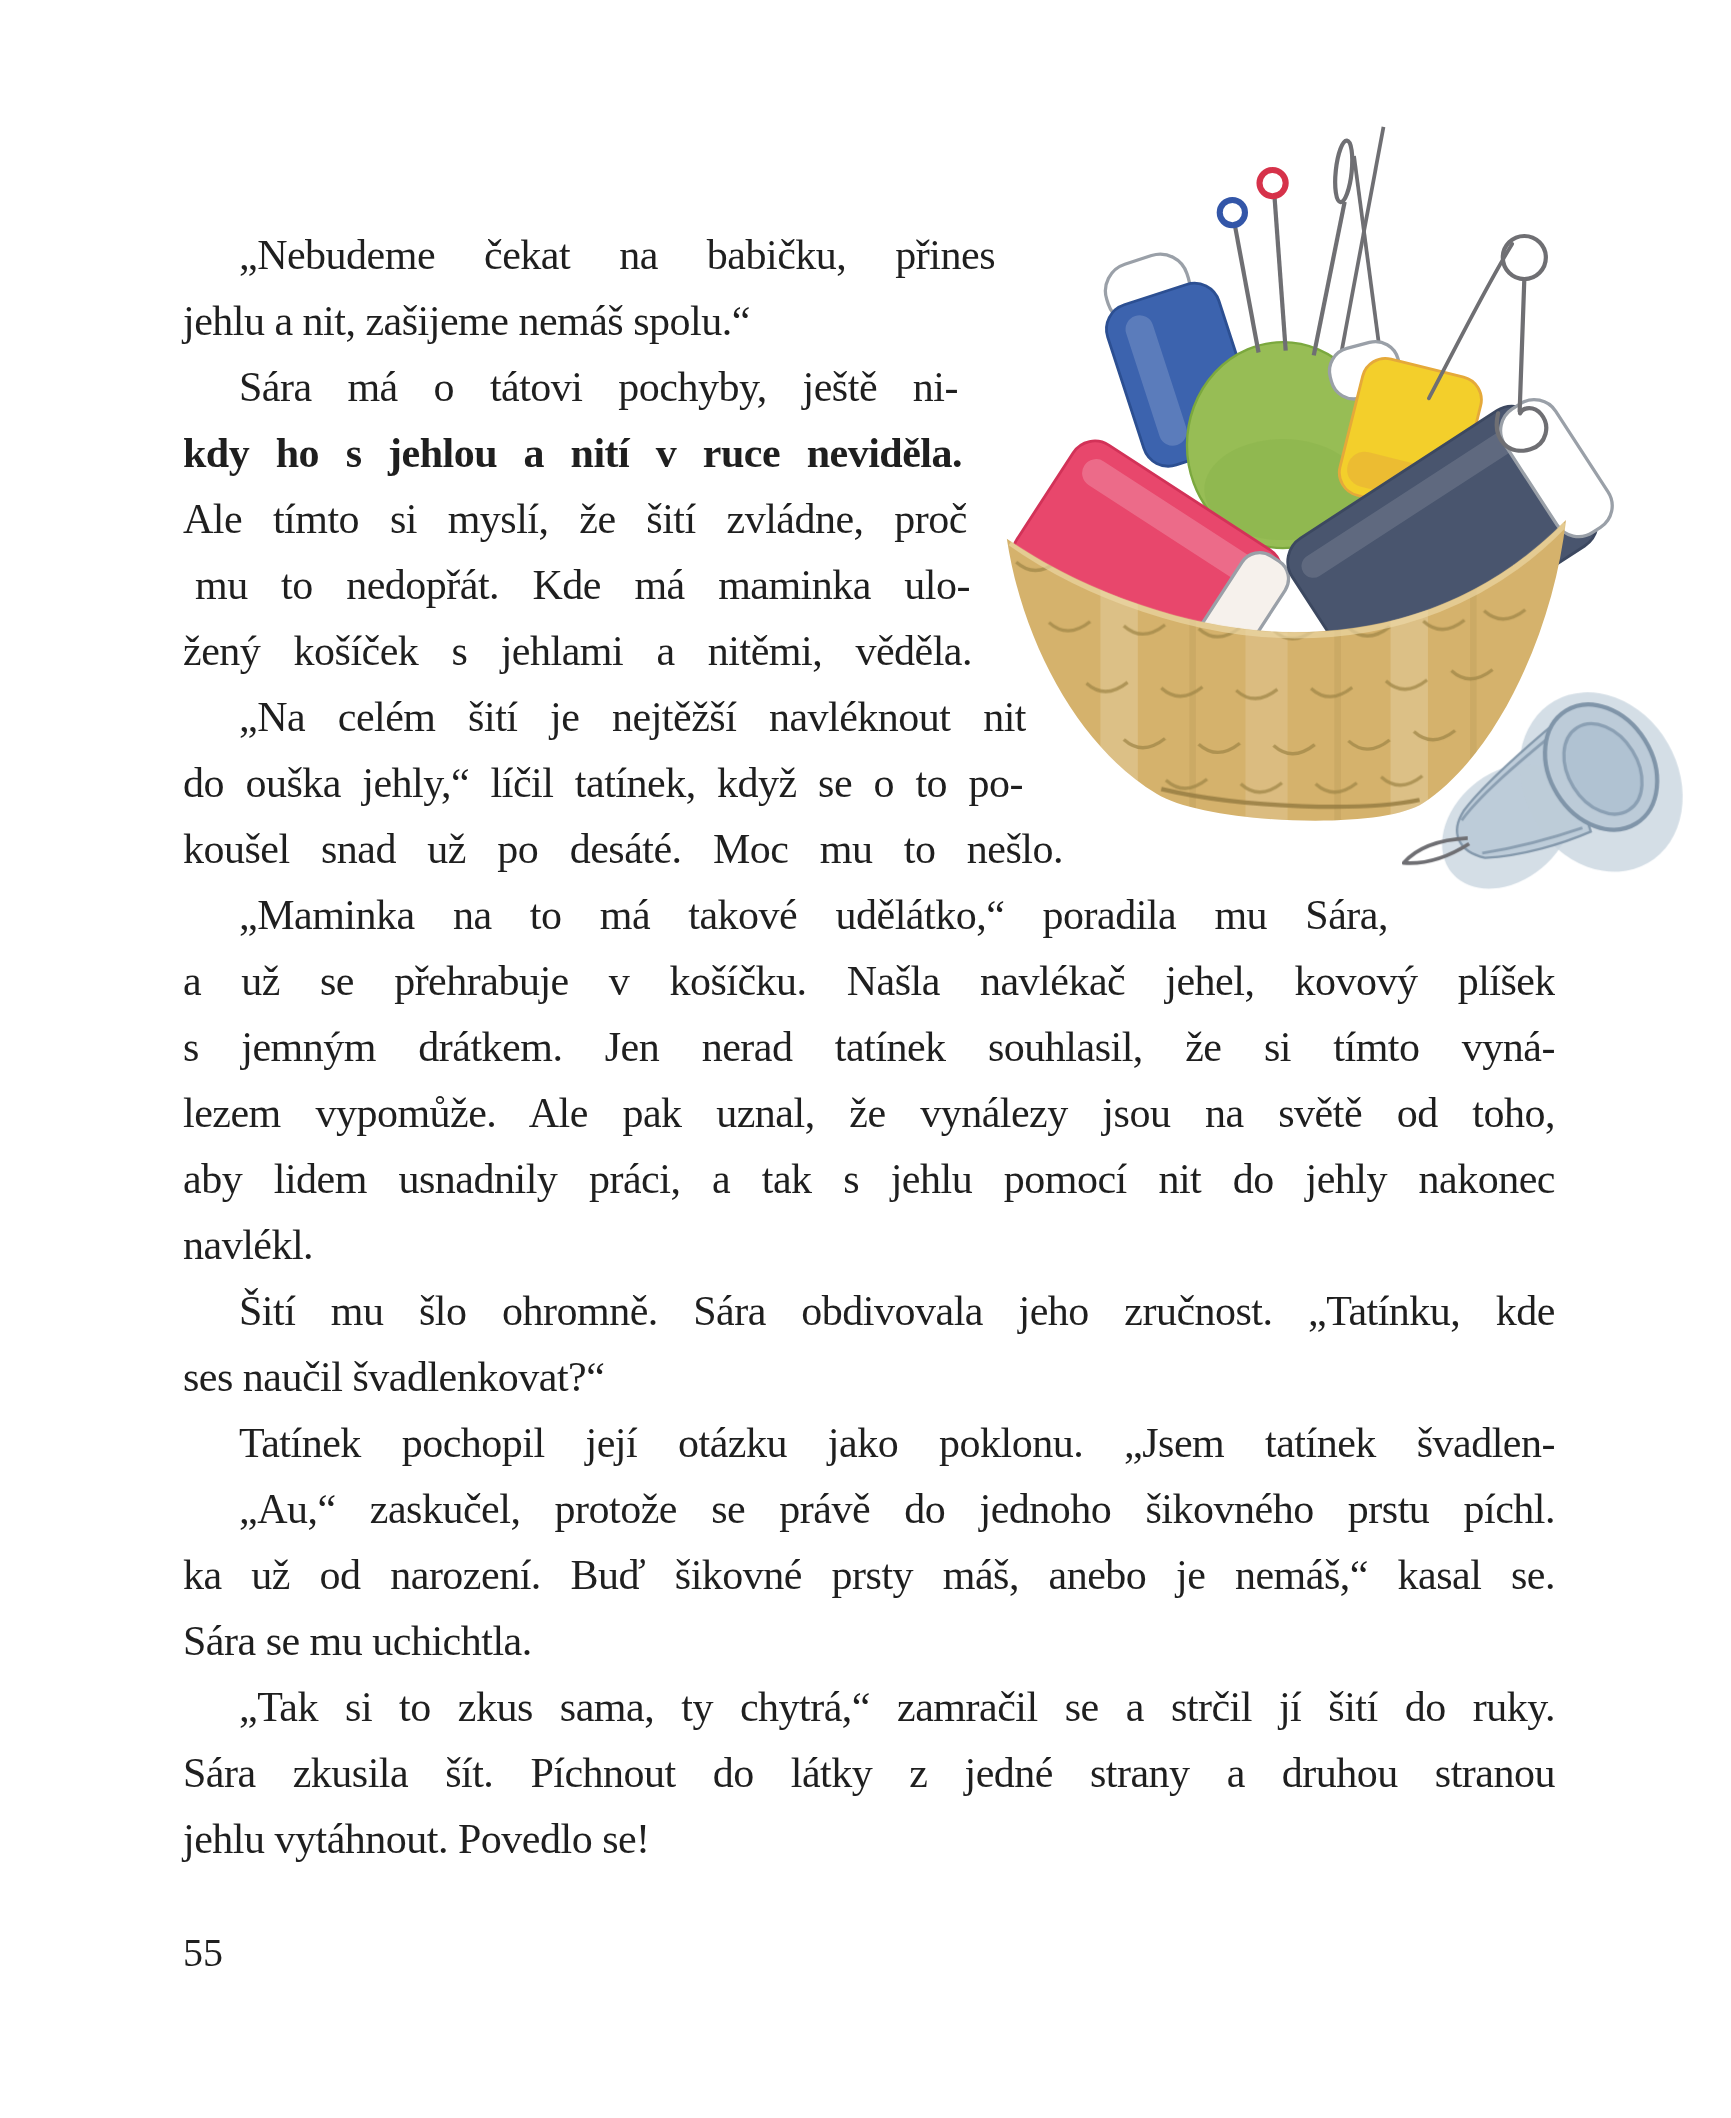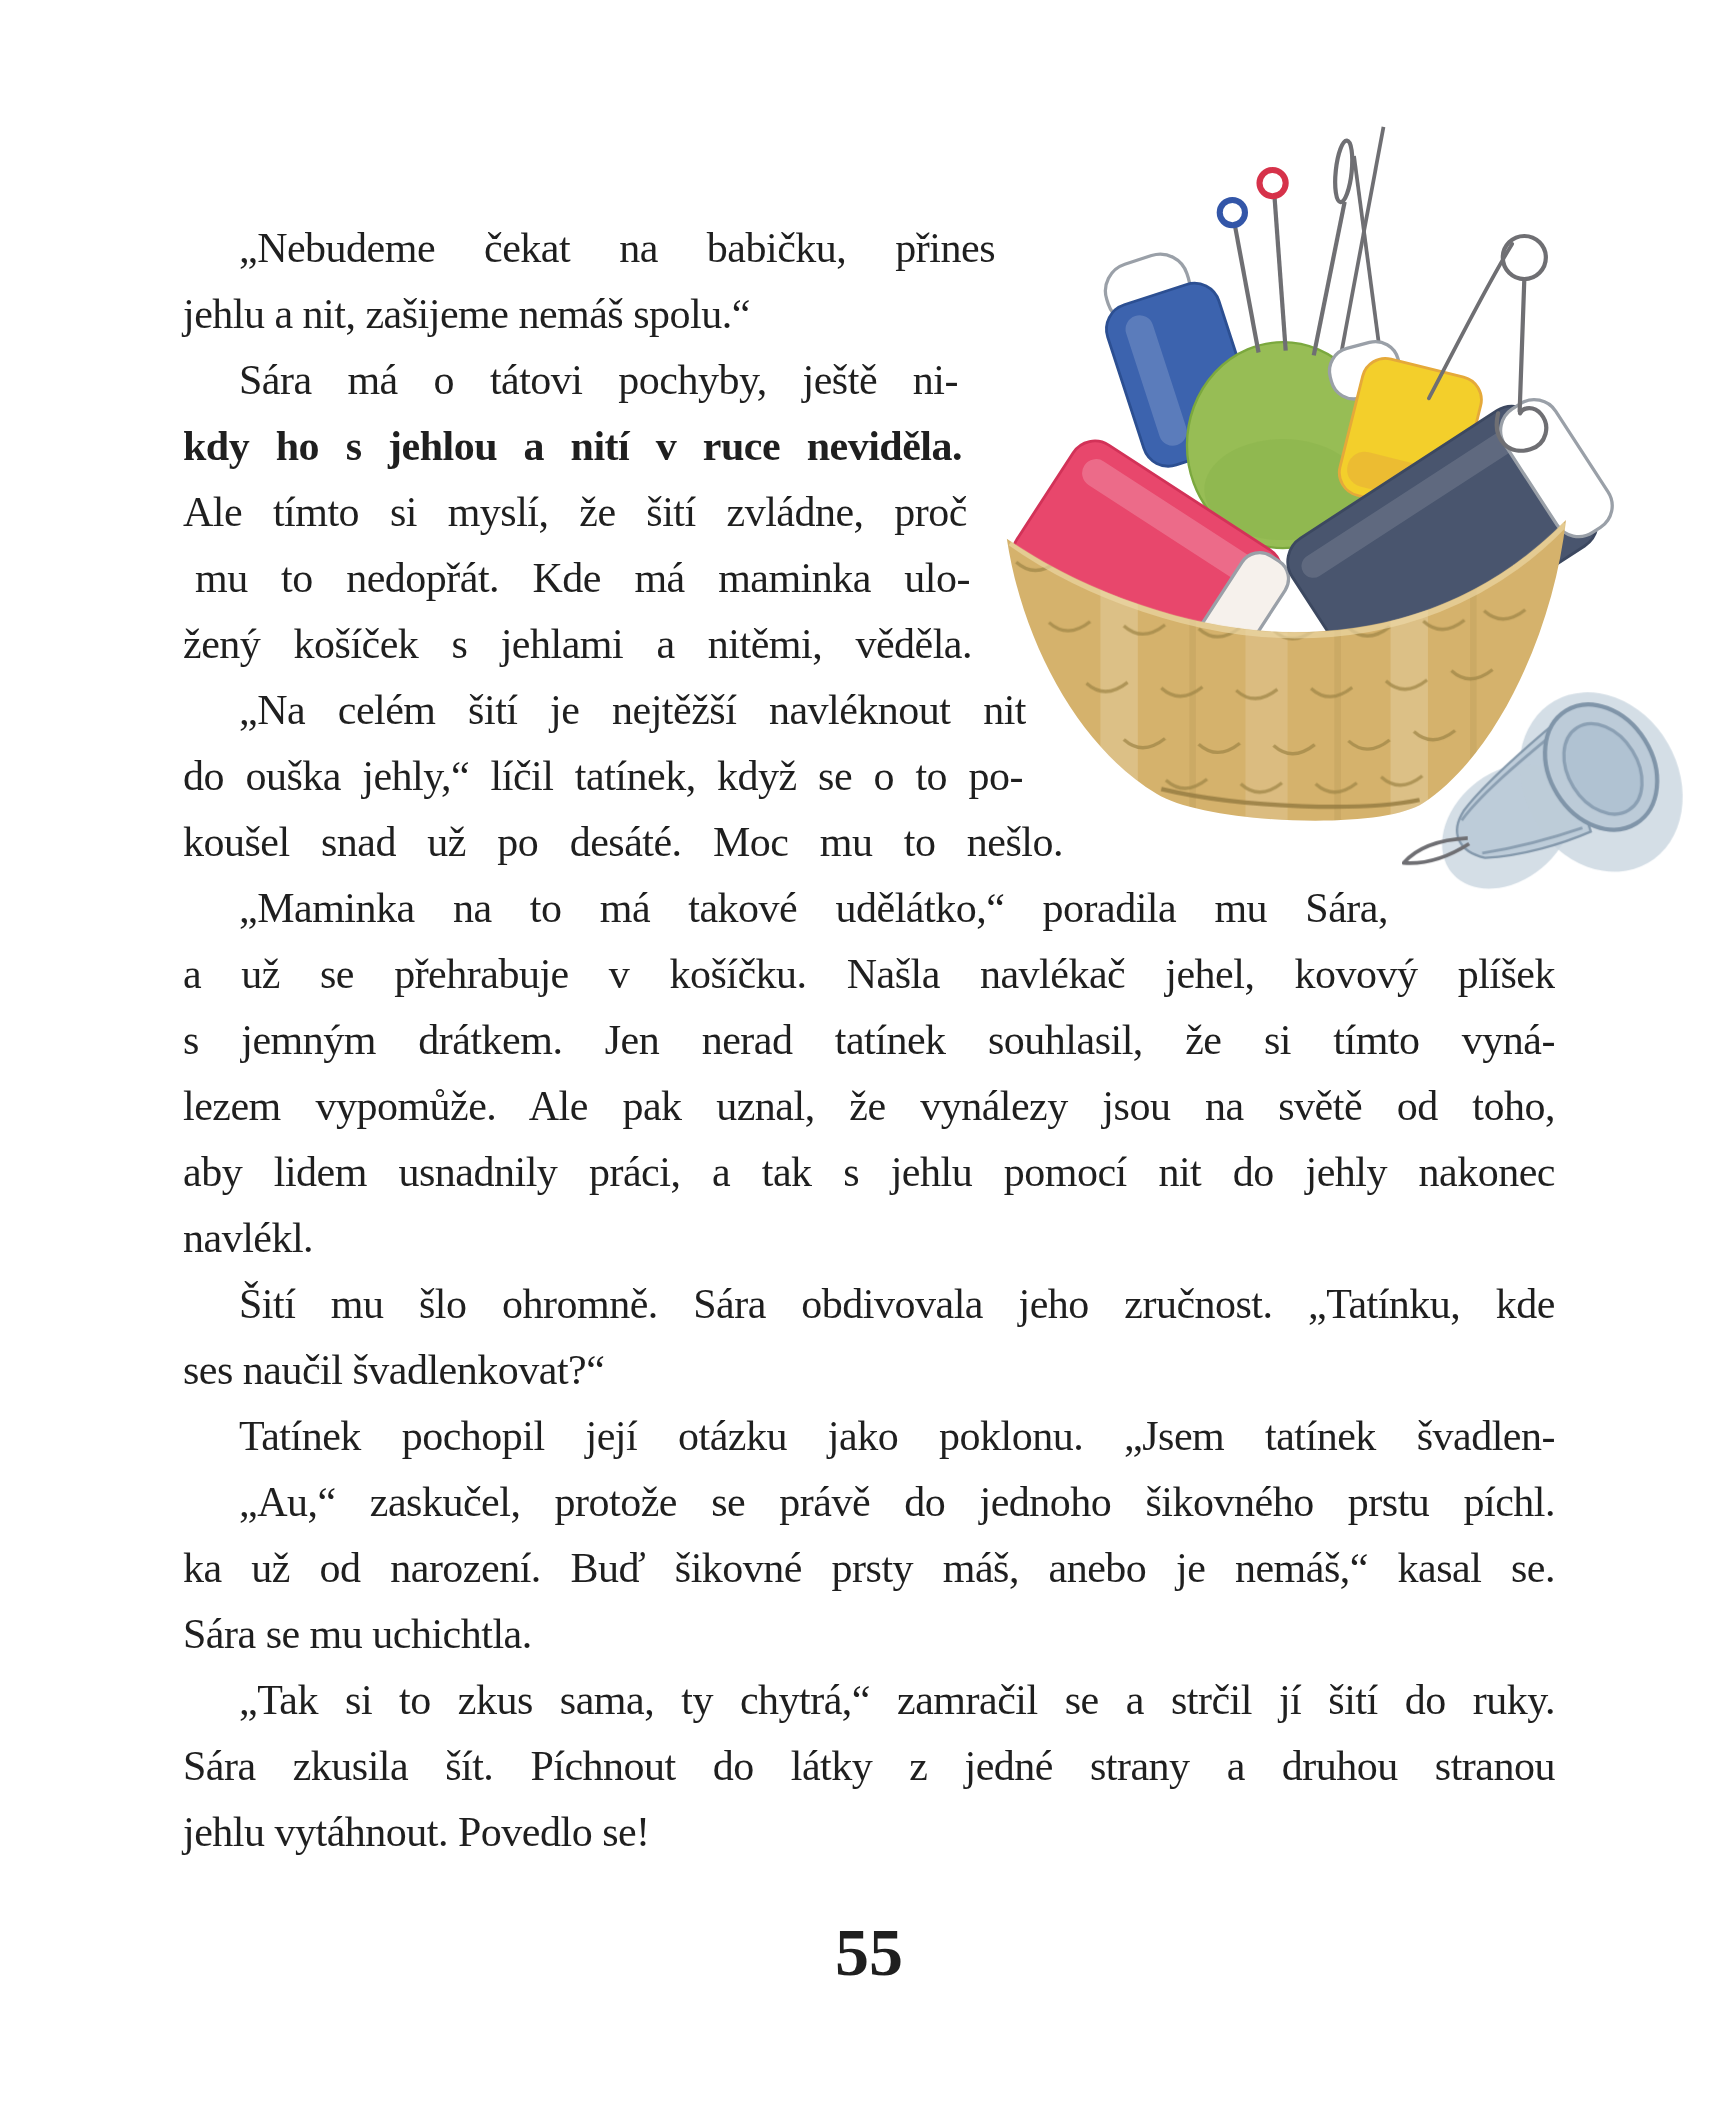--- a/index.html
+++ b/index.html
@@ -5,37 +5,37 @@
   html,body{margin:0;padding:0;background:#ffffff;}
   .page{
     position:relative;
     width:1731px;height:2119px;
     background:#ffffff;
     font-family:"Liberation Serif", serif;
     color:var(--c-text,#1f1f1f);
     overflow:hidden;
   }
   .text-block{
-    position:absolute;left:183px;top:215px;width:1372px;
+    position:absolute;left:183px;top:222px;width:1372px;
     font-size:42px;letter-spacing:-0.5px;
   }
   .line{
     height:66px;line-height:66px;
     white-space:nowrap;overflow:visible;
   }
   .line.j{
     text-align:justify;
     text-align-last:justify;
     white-space:normal;
     box-sizing:border-box;
     overflow:hidden;
   }
   .page-number{
     position:absolute;left:183px;top:1922px;width:1372px;
-    text-align:center;font-size:68px;line-height:61px;font-weight:bold;
+    text-align:left;font-size:40px;line-height:61px;
   }
   svg.illu{position:absolute;left:946px;top:66px;pointer-events:none;}
 </style>
 </head>
 <body>
 
 <div class="page">
 
   <svg class="illu" width="758" height="908" viewBox="0 0 1620 1940">
     <defs>

